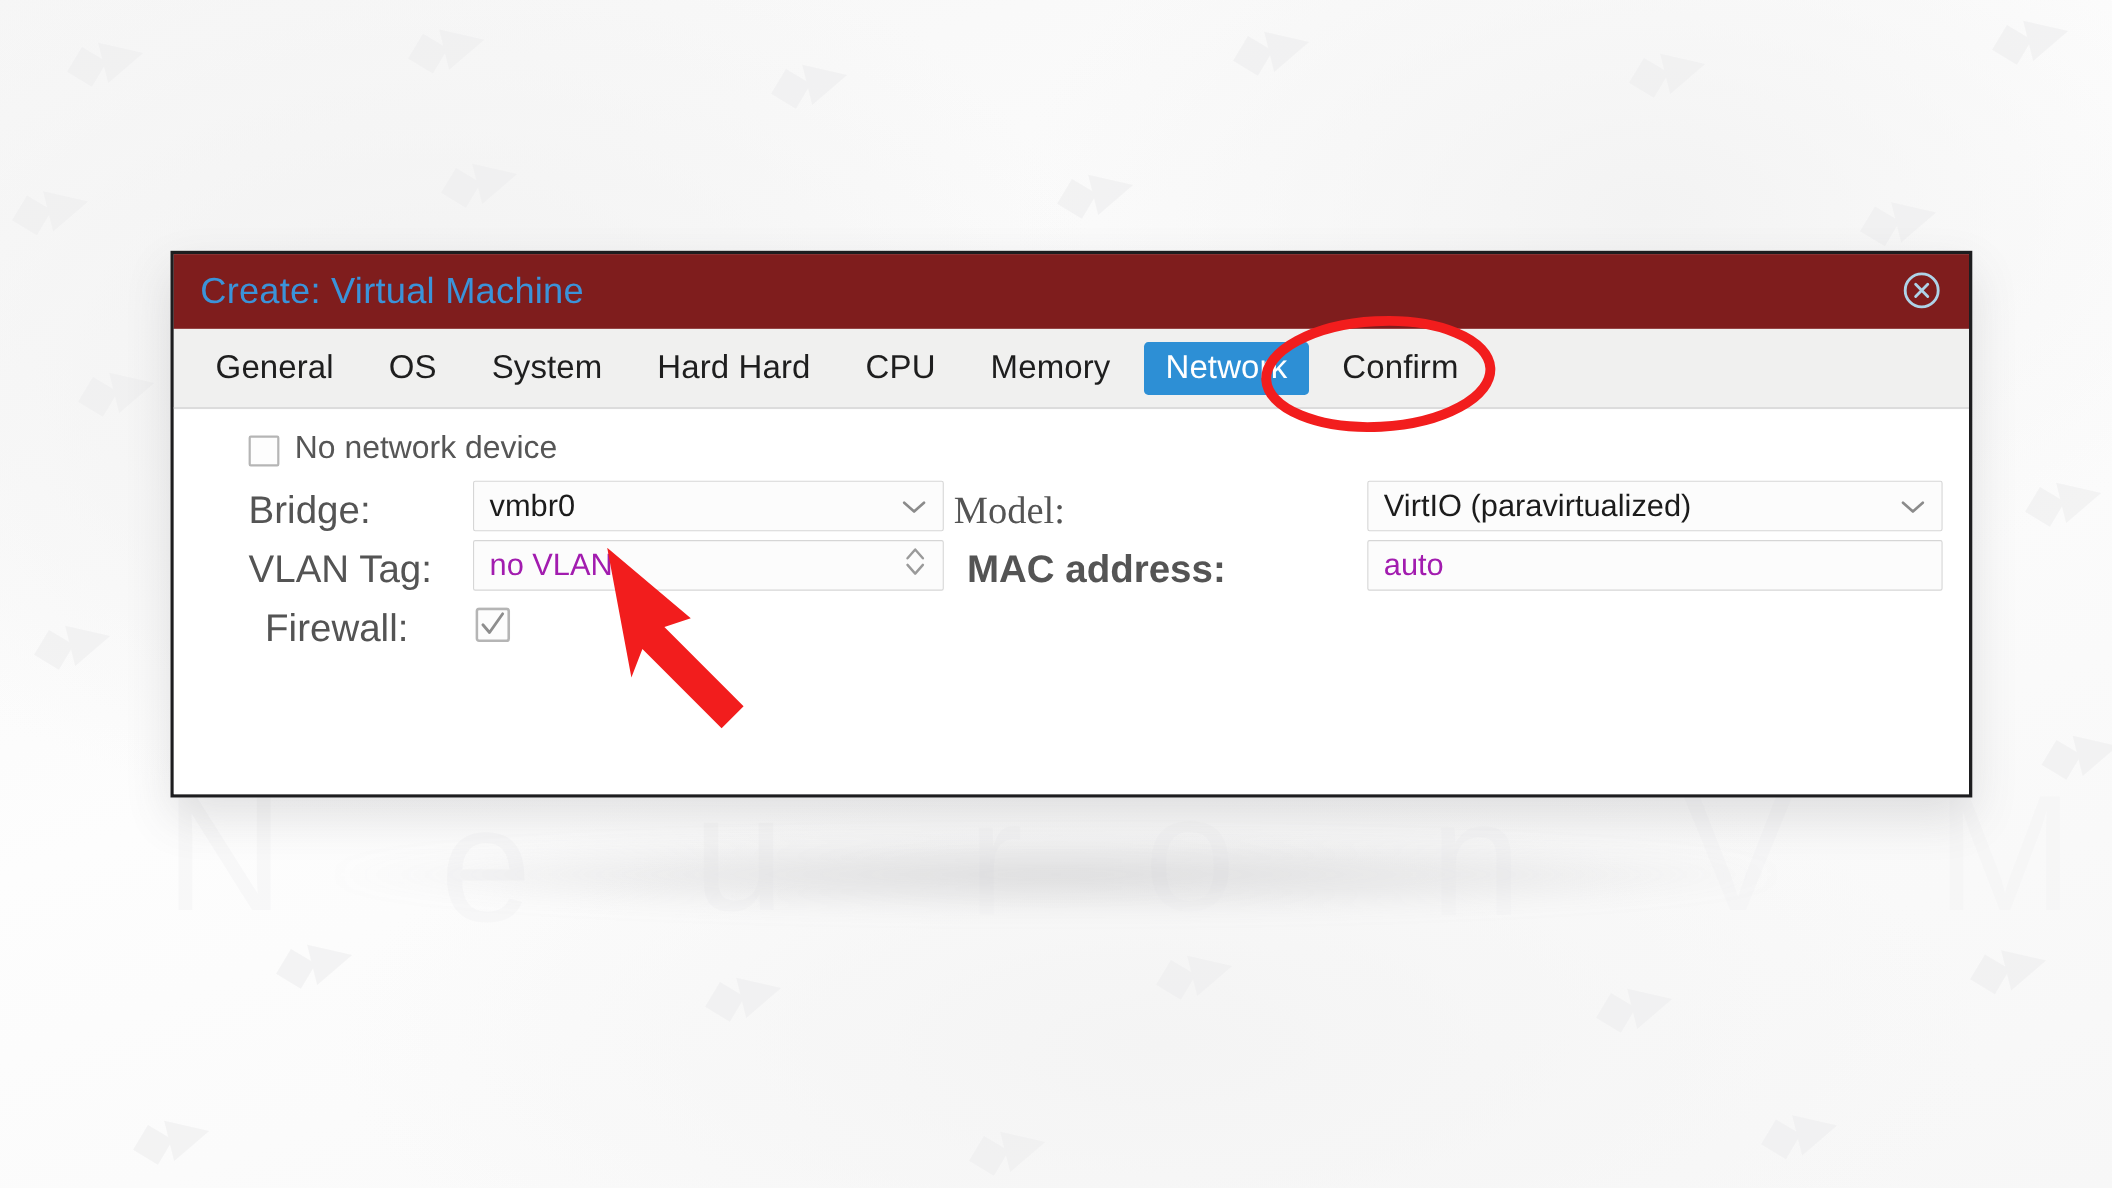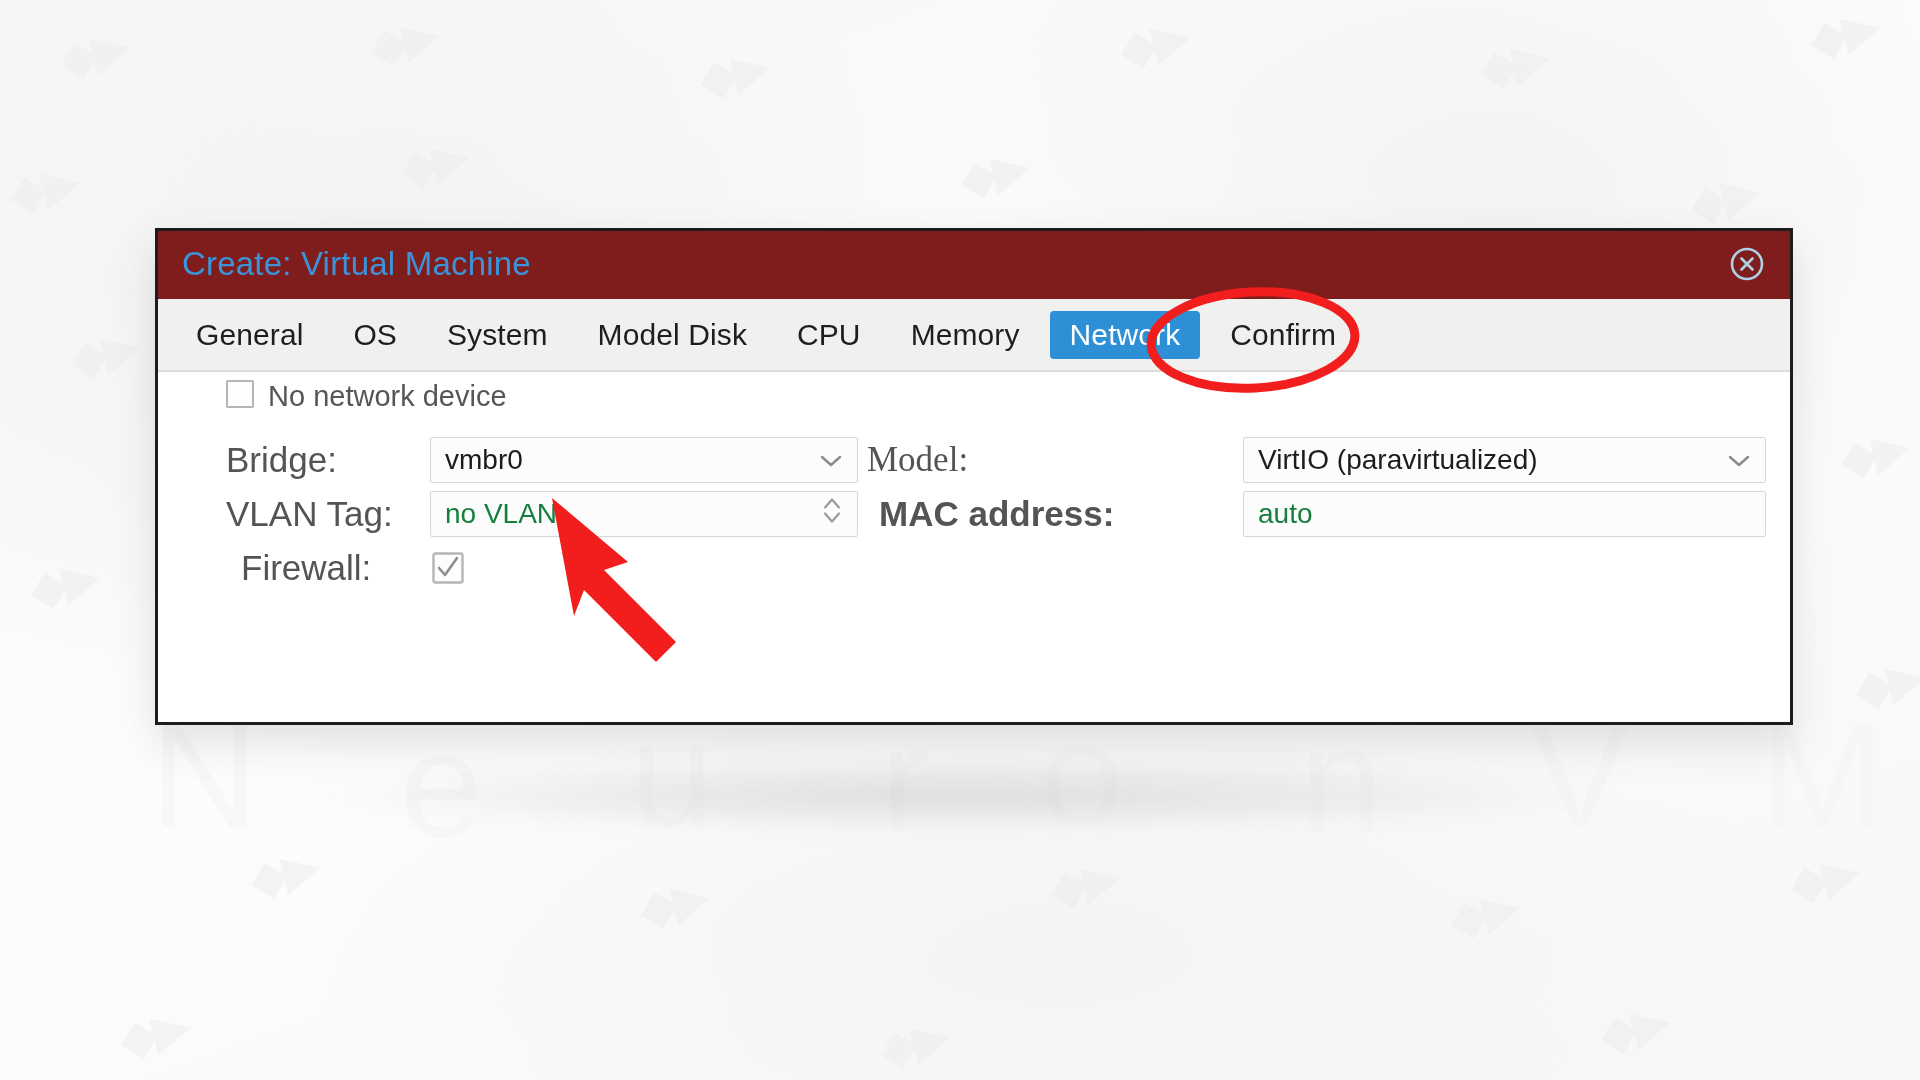--- a/index.html
+++ b/index.html
@@ -124,21 +124,21 @@
     position: relative;
     height: calc(100% - 141px);
     background: #ffffff;
     padding: 26px 0 0 0;
     box-sizing: border-box;
   }
 
   .row {
     position: absolute;
     display: flex;
-    align-items: flex-start;
+    align-items: flex-end;
     height: 44px;
     padding-left: 44px;
   }
 
   .field-label {
     font-size: 35px;
     color: #545454;
     white-space: nowrap;
   }
 
@@ -149,21 +149,21 @@
     background: #fcfcfc;
     height: 46px;
     display: flex;
     align-items: center;
     padding: 0 14px;
     font-size: 28px;
     color: #1c1c1c;
     border-radius: 2px;
     cursor: pointer;
   }
-  .ctl.placeholder { color: #15803d; }
+  .ctl.placeholder { color: #a21caf; }
 
   .chev {
     position: absolute;
     right: 14px;
     top: 50%;
     transform: translateY(-50%);
     cursor: pointer;
   }
   .spin {
     position: absolute;
@@ -250,21 +250,21 @@
           <circle cx="19" cy="19" r="15" fill="none" stroke="#aed3e8" stroke-width="2.6"></circle>
           <path d="M13.5 13.5 L24.5 24.5 M24.5 13.5 L13.5 24.5" stroke="#aed3e8" stroke-width="2.6" stroke-linecap="round"></path>
         </svg>
       </div>
     </div>
 
     <div class="tabbar">
       <div class="tab">General</div>
       <div class="tab">OS</div>
       <div class="tab">System</div>
-      <div class="tab">Model Disk</div>
+      <div class="tab">Hard Hard</div>
       <div class="tab">CPU</div>
       <div class="tab">Memory</div>
       <div class="tab active">Network</div>
       <div class="tab">Confirm</div>
     </div>
 
     <div class="dlg-body">
 
       <div class="row" style="left:24px; top:8px;">
         <div class="cbx"></div>

